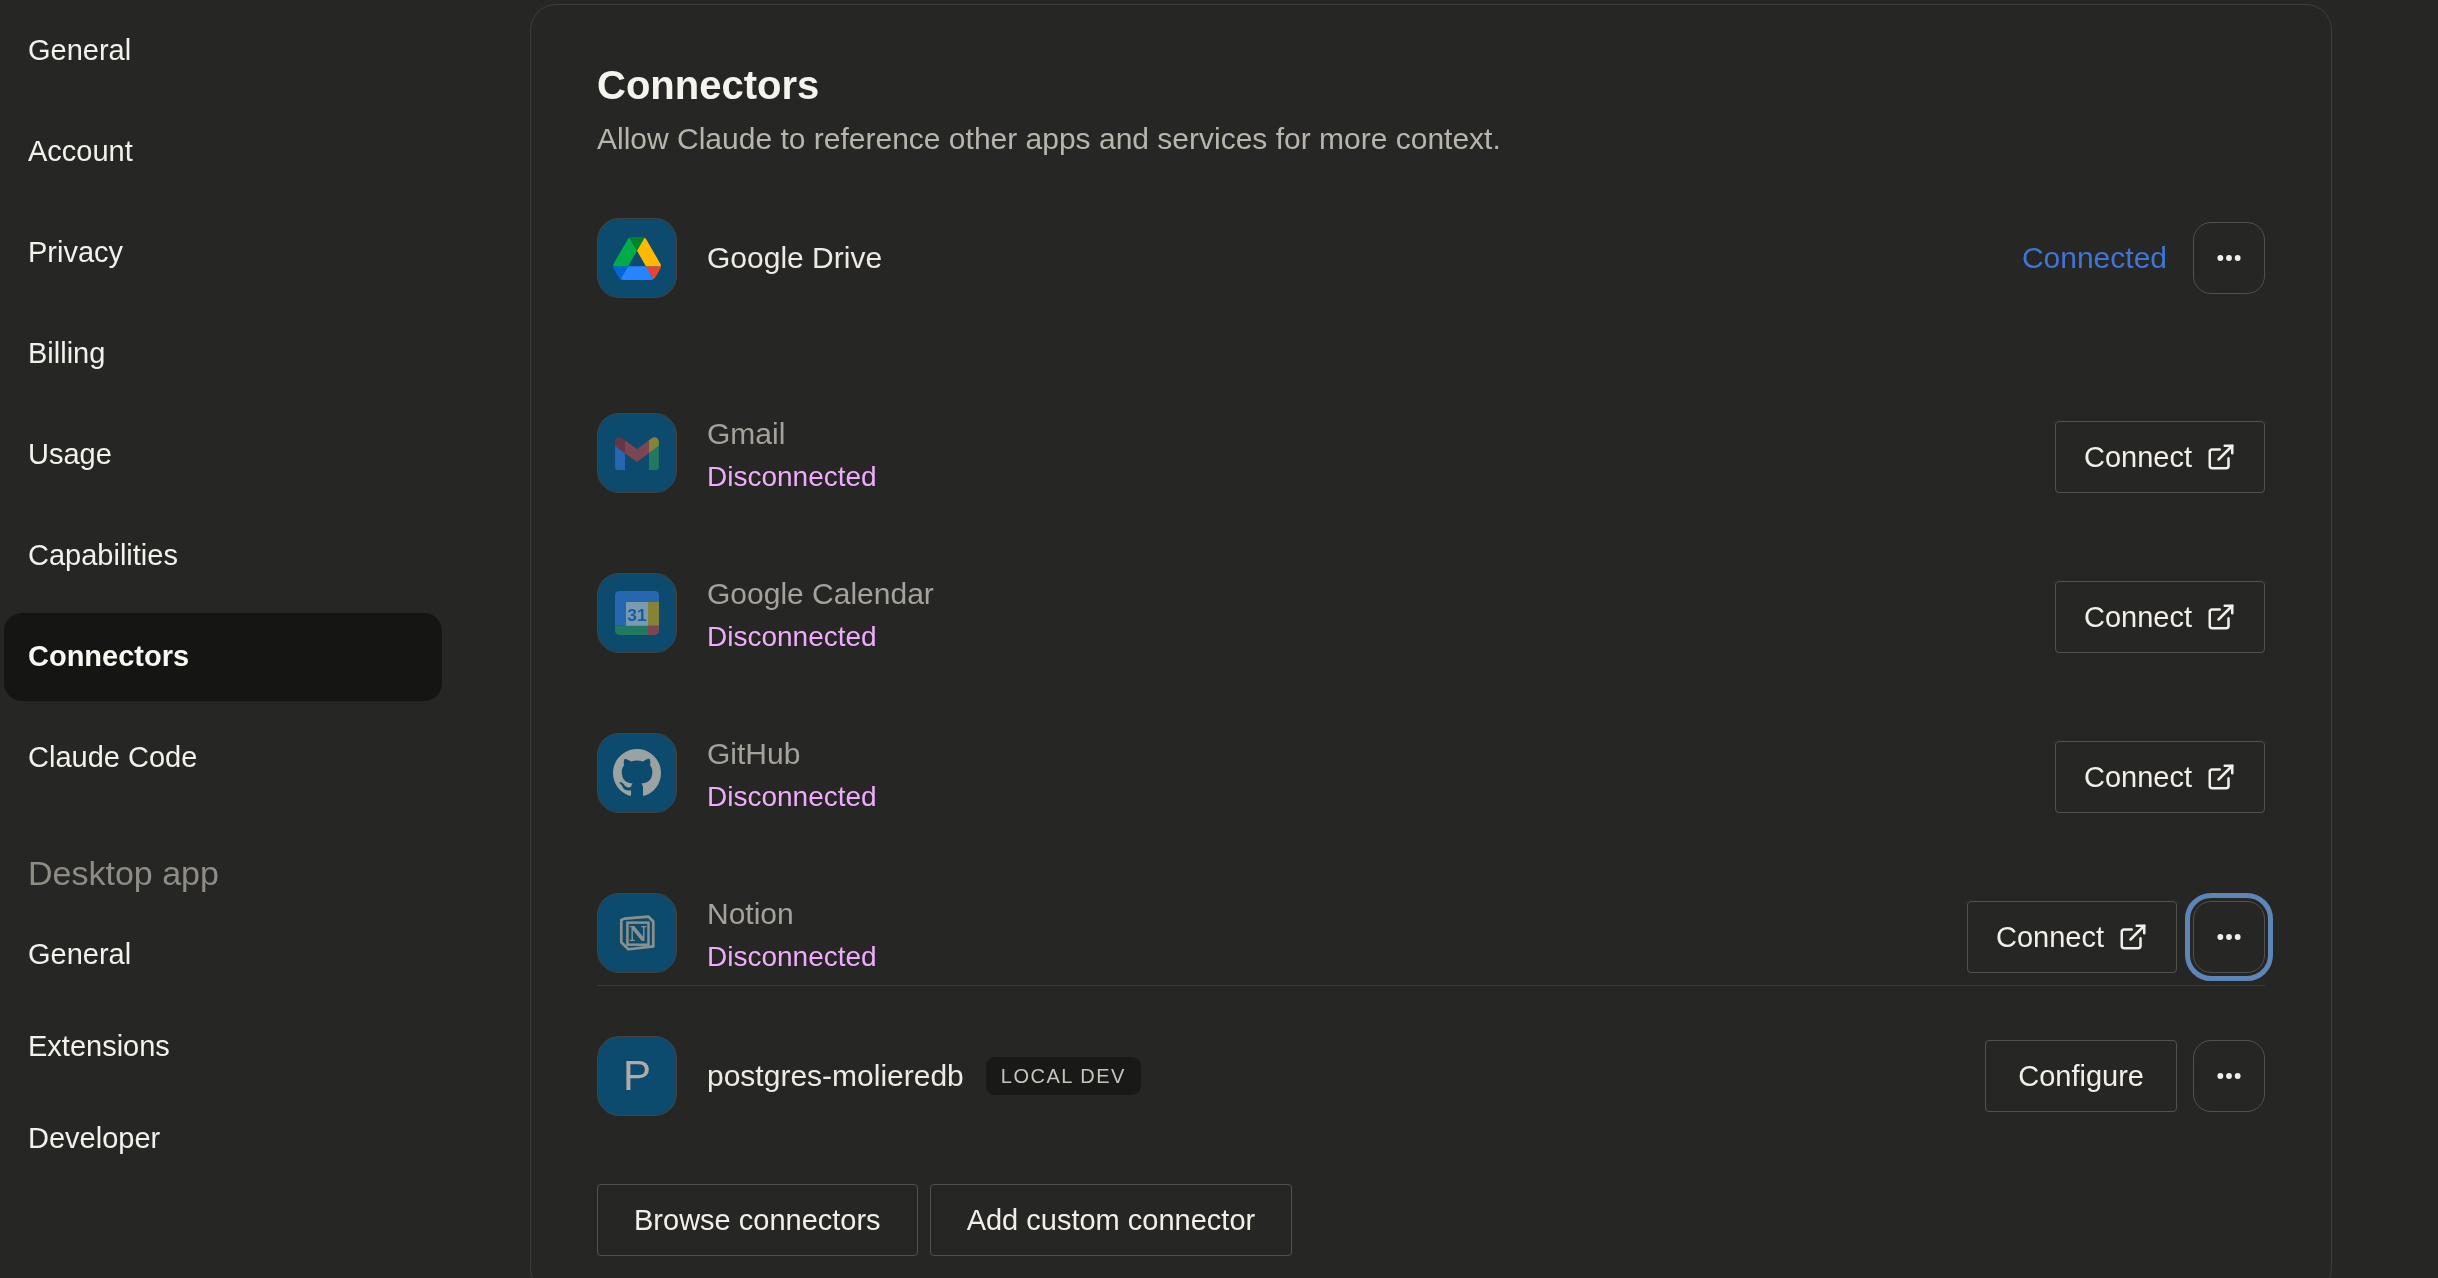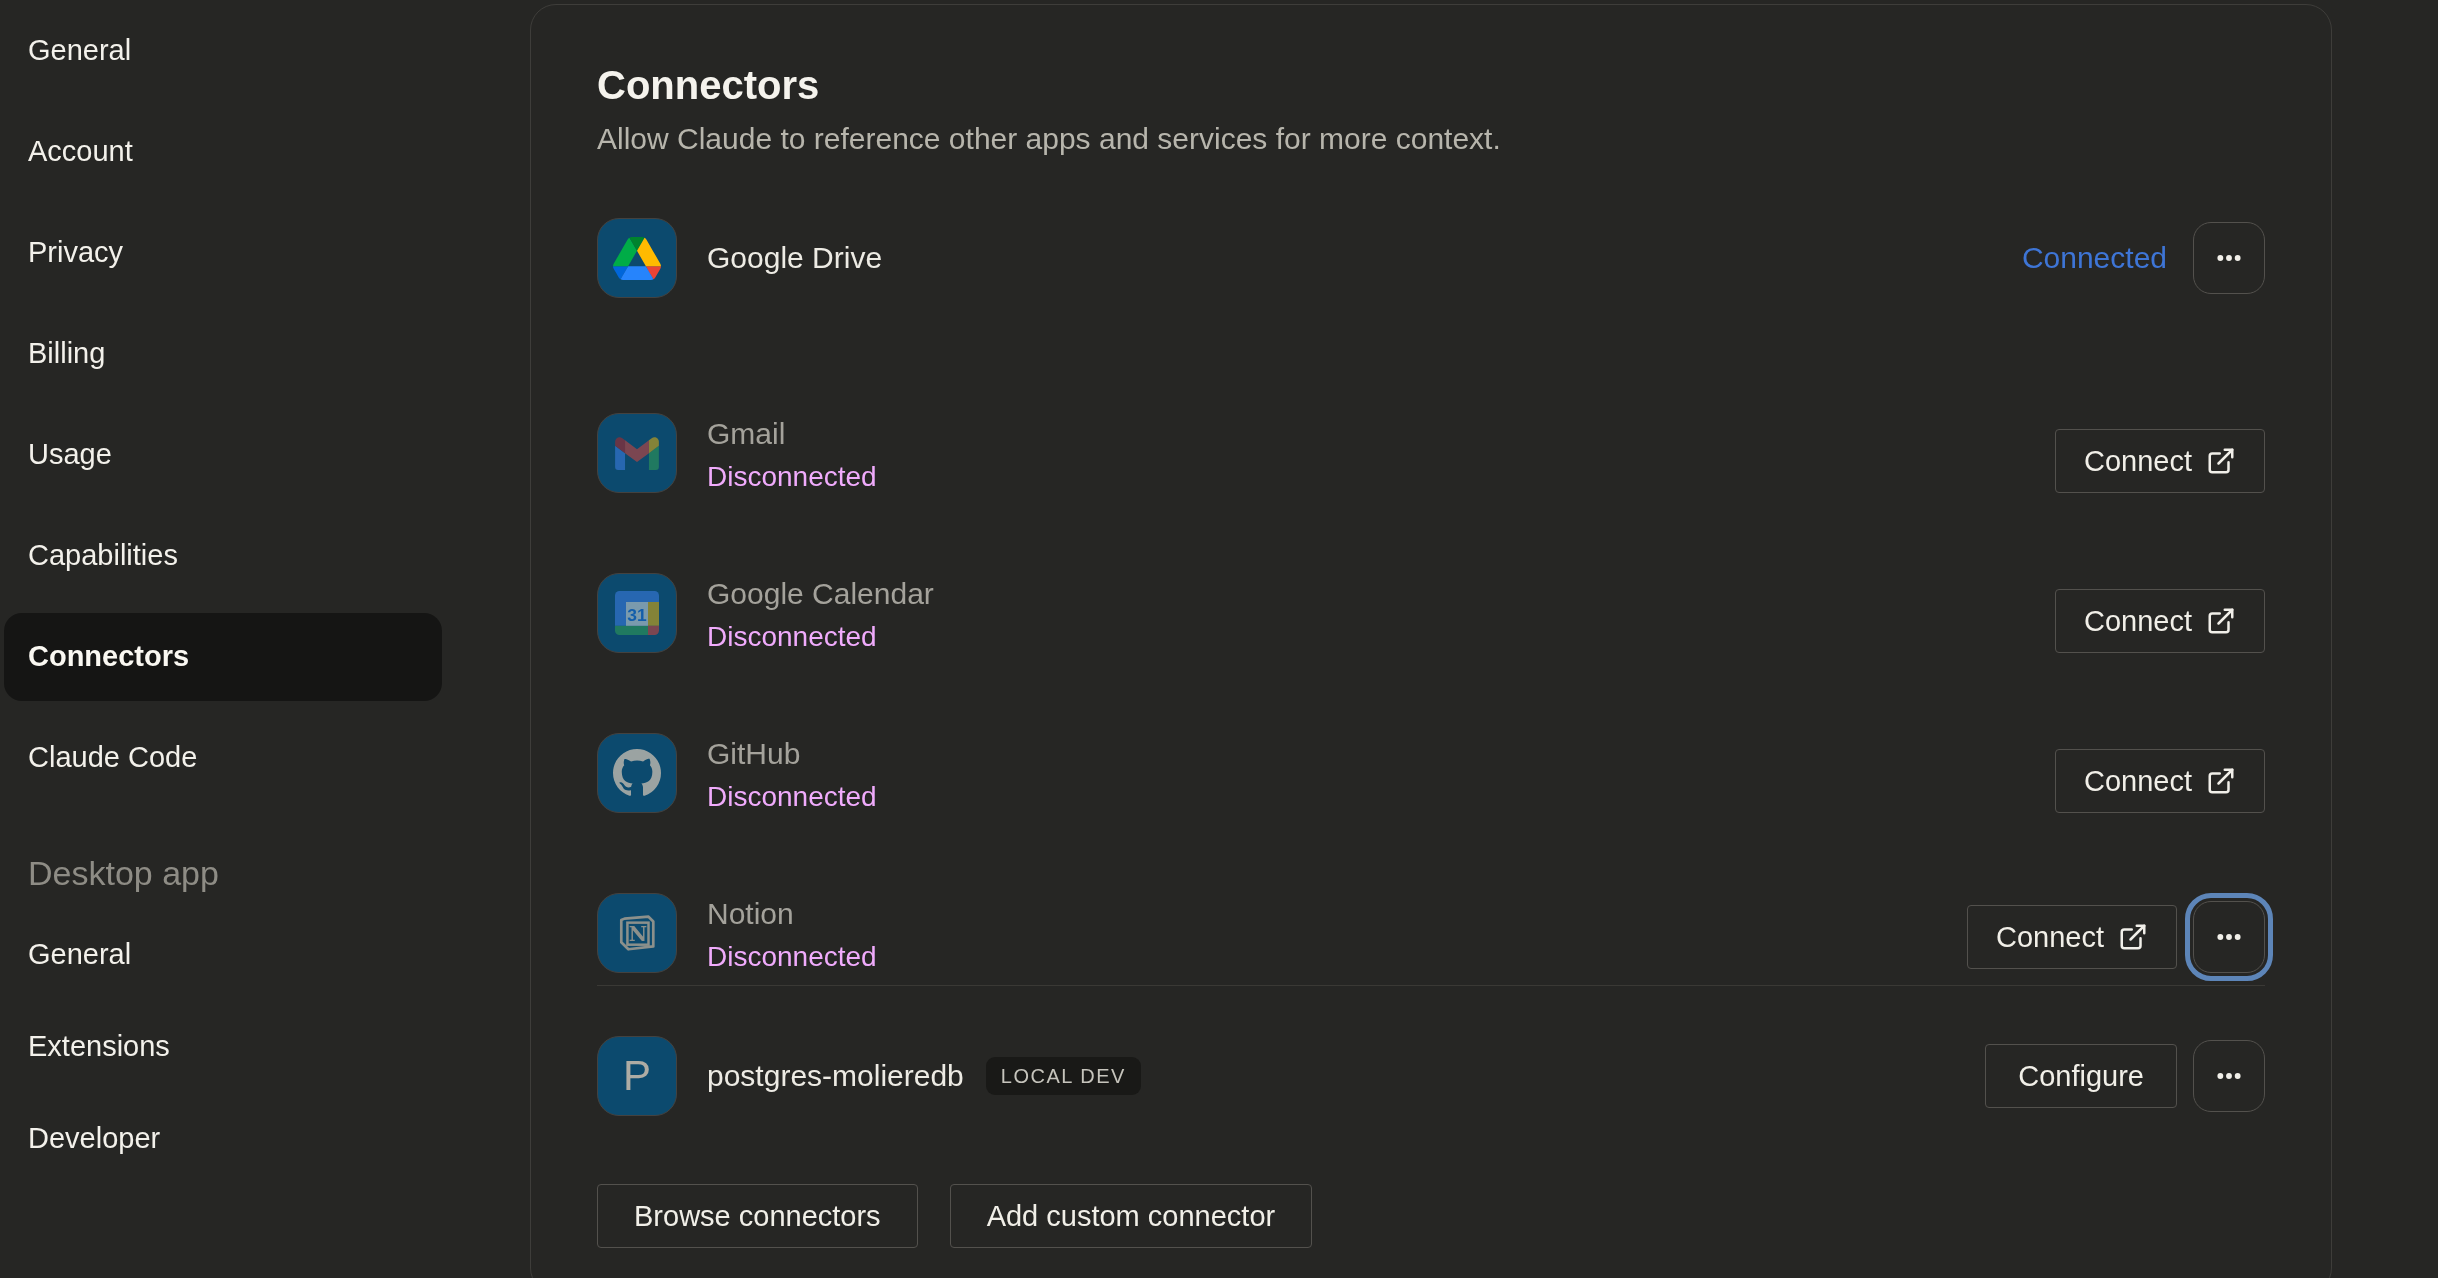--- a/index.html
+++ b/index.html
@@ -55,37 +55,37 @@
   .status{ font-size:28px; color:#f0abfc; margin-top:10px; line-height:32px; }
   .name-line{ display:flex; align-items:center; }
   .badge{
     margin-left:22px; background:#191917; color:#c6c4bc;
     font-size:20px; letter-spacing:1.5px; border-radius:9px;
     padding:9px 15px; line-height:20px; white-space:nowrap;
   }
   .actions{ margin-left:auto; display:flex; align-items:center; }
   .connected-link{ font-size:30px; color:#3e75d6; margin-right:26px; cursor:pointer; }
   .btn{
-    height:64px; display:flex; align-items:center; justify-content:center;
+    height:72px; display:flex; align-items:center; justify-content:center;
     border:1.5px solid #53514d; border-radius:4px; background:transparent;
     color:#f1efe8; font-size:29px; font-family:"Liberation Sans", sans-serif;
     cursor:pointer; gap:14px; padding:0 28px;
   }
   .btn.configure{ padding:0 32px; }
   .menu-btn{
     width:72px; height:72px; flex:0 0 72px;
     border:1.5px solid #53514d; border-radius:18px; background:transparent;
     display:flex; align-items:center; justify-content:center; cursor:pointer;
     margin-left:16px;
   }
   .menu-btn.focused{
     outline:5px solid #5d85b8; outline-offset:3px;
   }
   .divider{ border-top:1px solid #3a3935; margin-top:12px; }
-  .footer-btns{ margin-top:18px; display:flex; gap:32px; }
+  .footer-btns{ margin-top:18px; display:flex; gap:12px; }
   .footer-btns .btn{ padding:0 36px; }
   svg{ display:block; }
   .ntext{ font-family:"DejaVu Serif", serif; font-weight:bold; }
   .ptext{ font-size:42px; color:#aeaca4; }
 </style>
 </head>
 <body>
 
 <nav class="sidebar">
   <div class="side-item">

